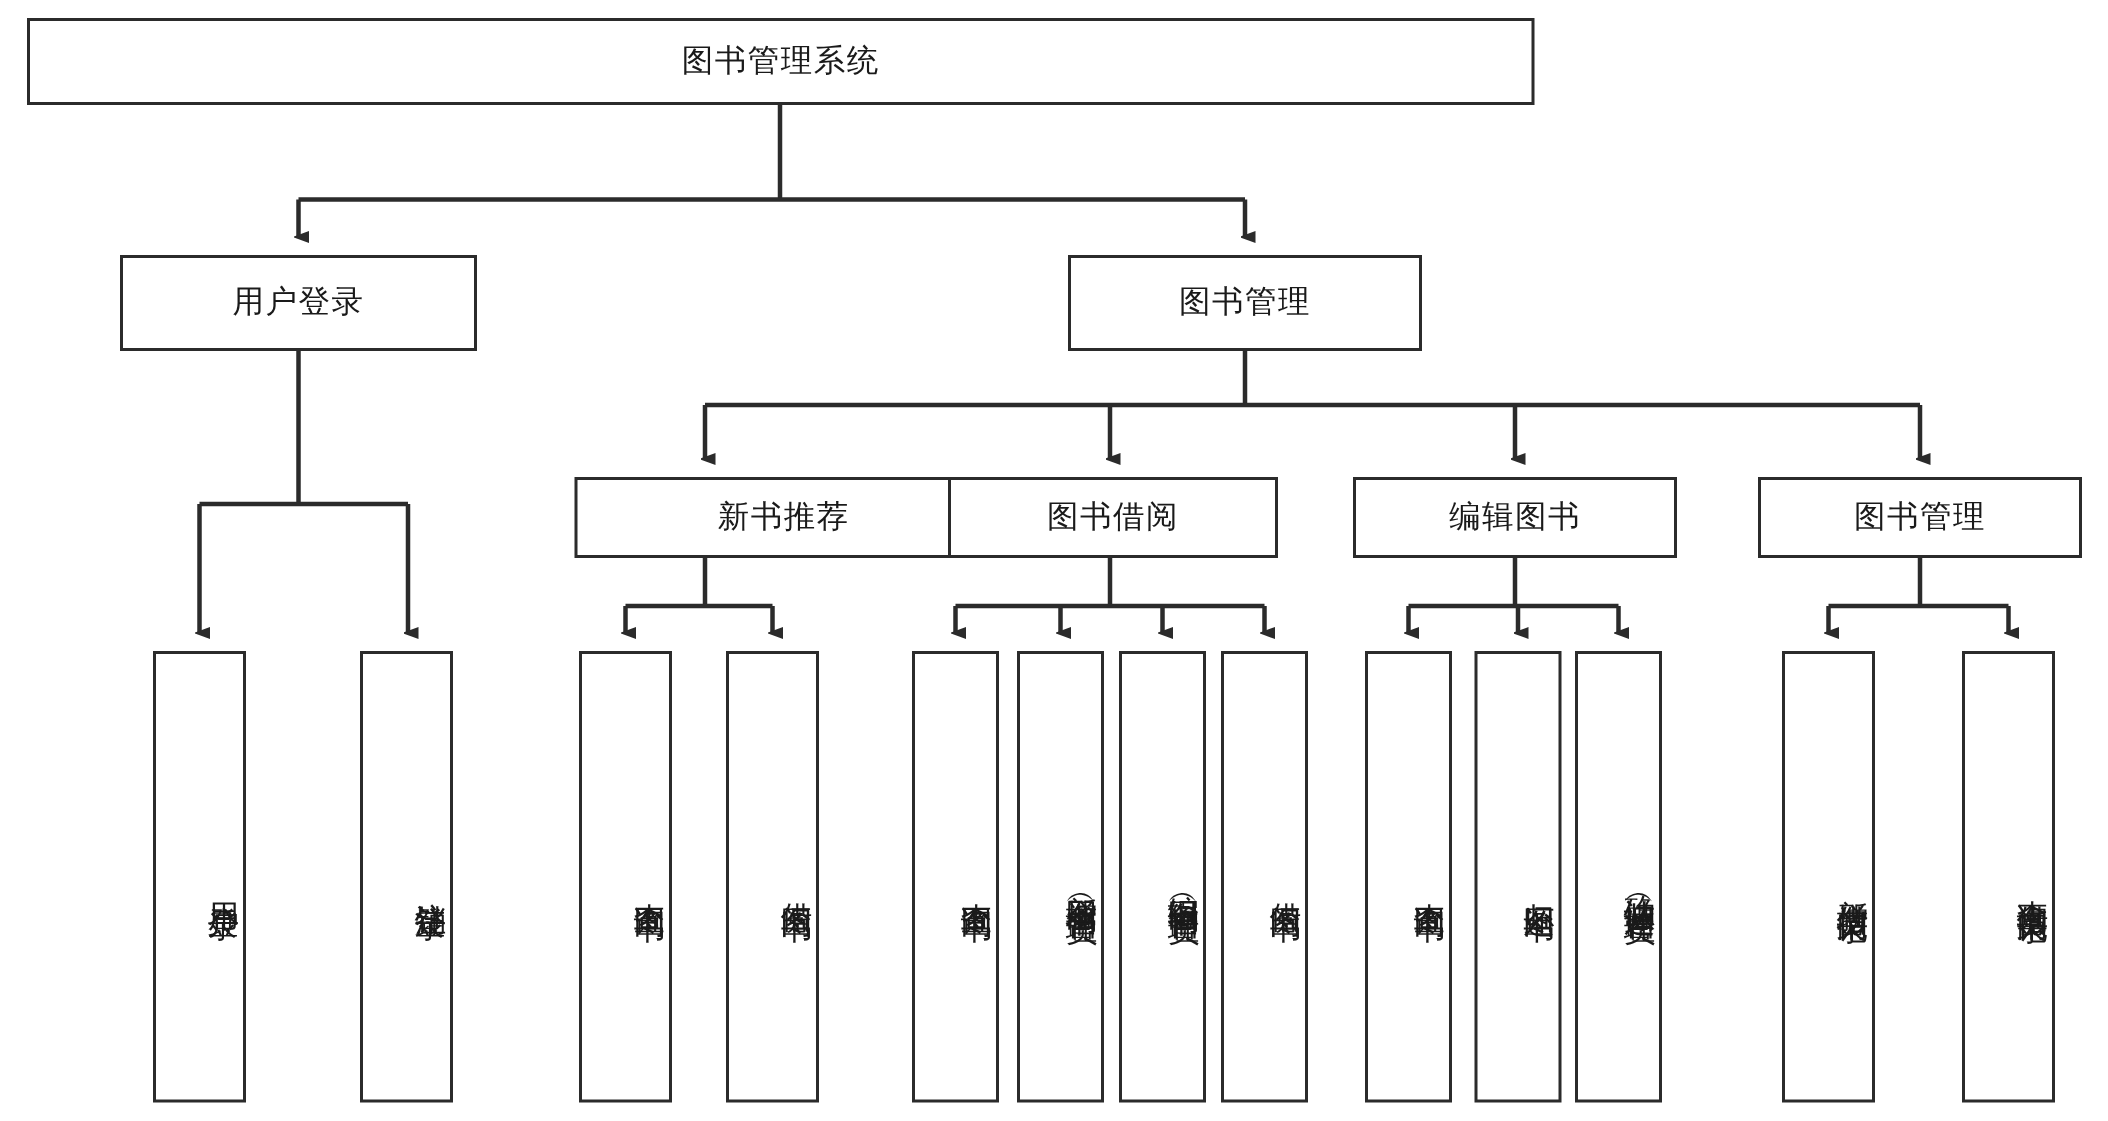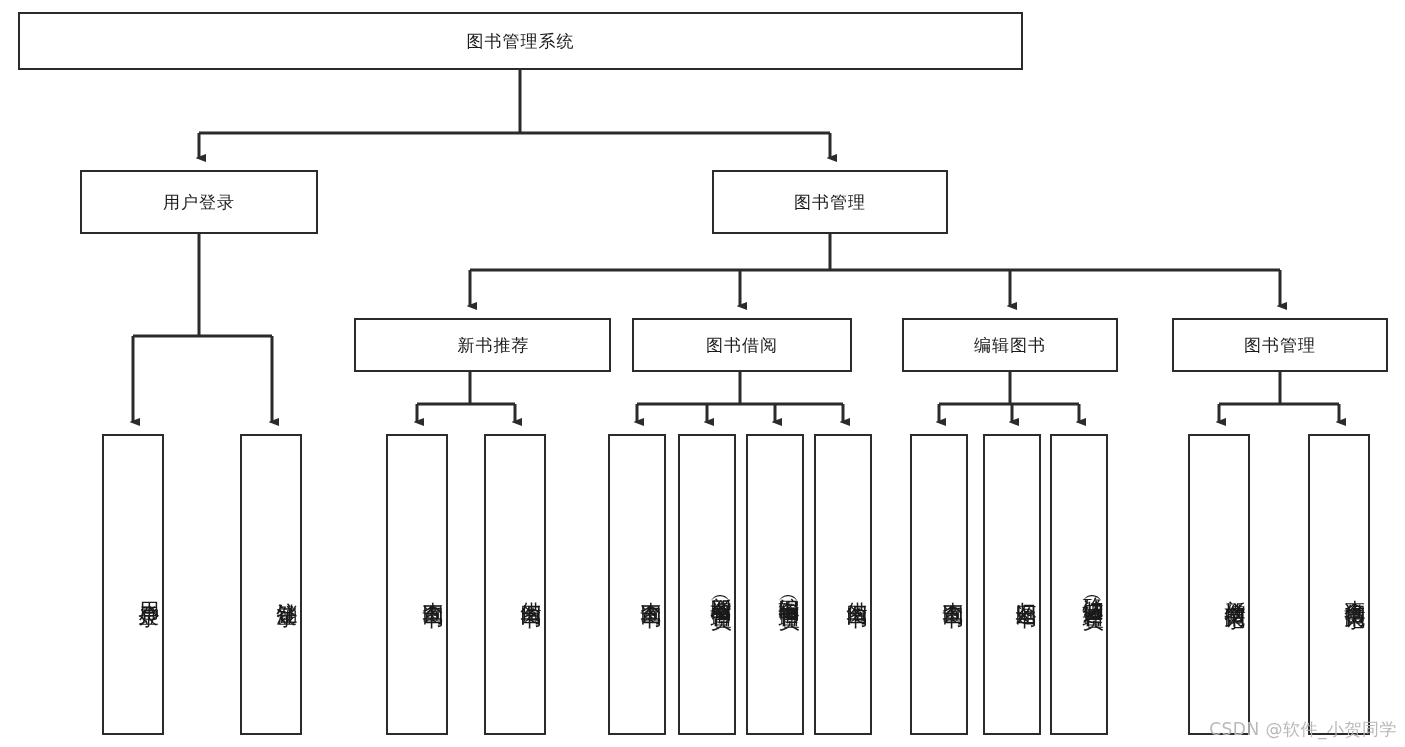--- a/index.html
+++ b/index.html
@@ -19,21 +19,21 @@
     position: absolute;
     box-sizing: border-box;
     border: 2px solid #2b2b2b;
     background: #ffffff;
     display: flex;
     align-items: center;
     justify-content: center;
     color: #1a1a1a;
   }
   .node.horiz {
-    font-size: 17px;
+    font-size: 21px;
     letter-spacing: 1px;
     line-height: 1.2;
   }
   .node.vert {
     writing-mode: vertical-rl;
     text-orientation: upright;
     font-size: 21px;
     line-height: 1.25;
     letter-spacing: 2px;
     align-items: flex-start;
@@ -128,21 +128,21 @@
 
   <div id="level1-layer">
       <div class="node horiz" style="left: 80px; top: 170px; width: 238px; height: 64px;">
         <span>用户登录</span>
       </div>
       <div class="node horiz" style="left: 712px; top: 170px; width: 236px; height: 64px;">
         <span>图书管理</span>
       </div>
     </div>
   <div id="level2-layer">
-      <div class="node horiz" style="left: 354px; top: 318px; width: 257px; height: 54px; padding-left: 22px;">
+      <div class="node horiz" style="left: 383px; top: 318px; width: 257px; height: 54px; padding-left: 22px;">
         <span>新书推荐</span>
       </div>
       <div class="node horiz" style="left: 632px; top: 318px; width: 220px; height: 54px;">
         <span>图书借阅</span>
       </div>
       <div class="node horiz" style="left: 902px; top: 318px; width: 216px; height: 54px;">
         <span>编辑图书</span>
       </div>
       <div class="node horiz" style="left: 1172px; top: 318px; width: 216px; height: 54px;">
         <span>图书管理</span>
@@ -183,14 +183,13 @@
         <span>确认归还（管理员）</span>
       </div>
       <div class="node vert" style="left: 1188px; top: 434px; width: 62px; height: 301px;">
         <span>新增借阅记录</span>
       </div>
       <div class="node vert" style="left: 1308px; top: 434px; width: 62px; height: 301px;">
         <span>查询借阅记录</span>
       </div>
     </div>
 
-  <div class="watermark">CSDN @软件_小贺同学</div>
 </div>
 
 </body></html>

